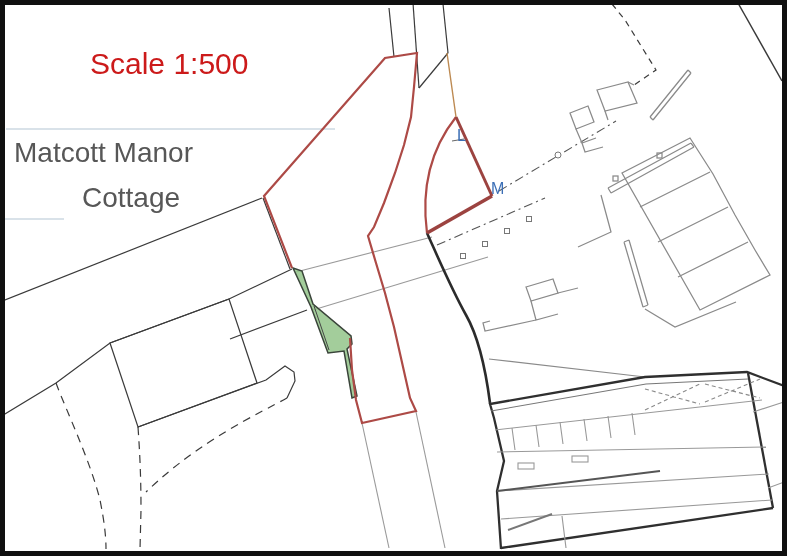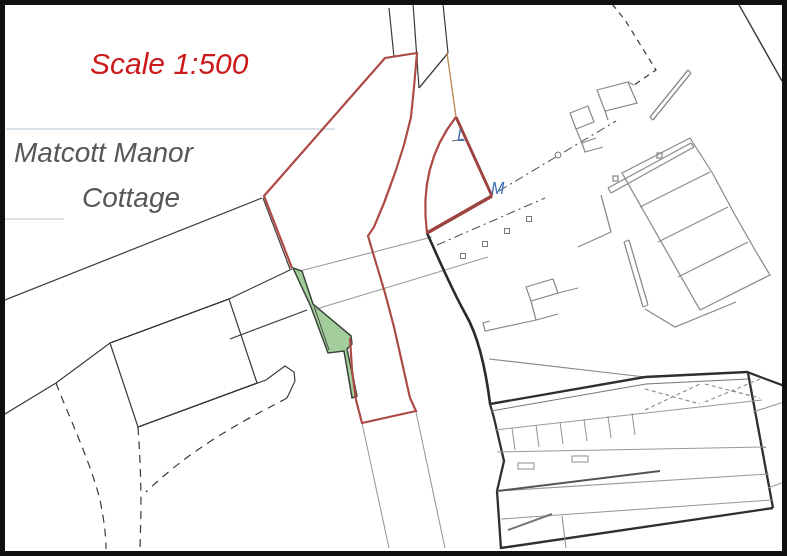--- a/index.html
+++ b/index.html
@@ -1,17 +1,17 @@
 <!DOCTYPE html>
 <html><head>
 <meta charset="utf-8">
 <style>
   html,body{margin:0;padding:0;background:#fff;}
   .plan-wrap{position:relative;width:787px;height:556px;background:#fff;overflow:hidden;
-    font-family:"Liberation Sans", sans-serif;font-style:italic;}
+    font-family:"Liberation Sans", sans-serif;}
   svg{position:absolute;left:0;top:0;}
   text{font-family:"Liberation Sans", sans-serif;}
   .scale-text{font-size:30px;fill:var(--c-scale-red,#cc1a1a);}
   .place-text{font-size:28px;fill:var(--c-label-gray,#575757);}
   .marker-text{font-size:16px;fill:var(--c-marker-blue,#3c6fb6);}
 </style>
 </head>
 <body>
 
 <div class="plan-wrap" style="--c-red: #ad4a46; --c-red-thick: #9c4340; --c-scale-red: #cc1a1a; --c-label-gray: #575757; --c-marker-blue: #3c6fb6; --c-green: #93c489; --c-green-stroke: #3a443a; --c-black: #3a3a3a; --c-gray: #8a8a8a; --c-ltgray: #9a9a9a; --c-frame: #101010; --c-artifact: #ccd9e2;">

